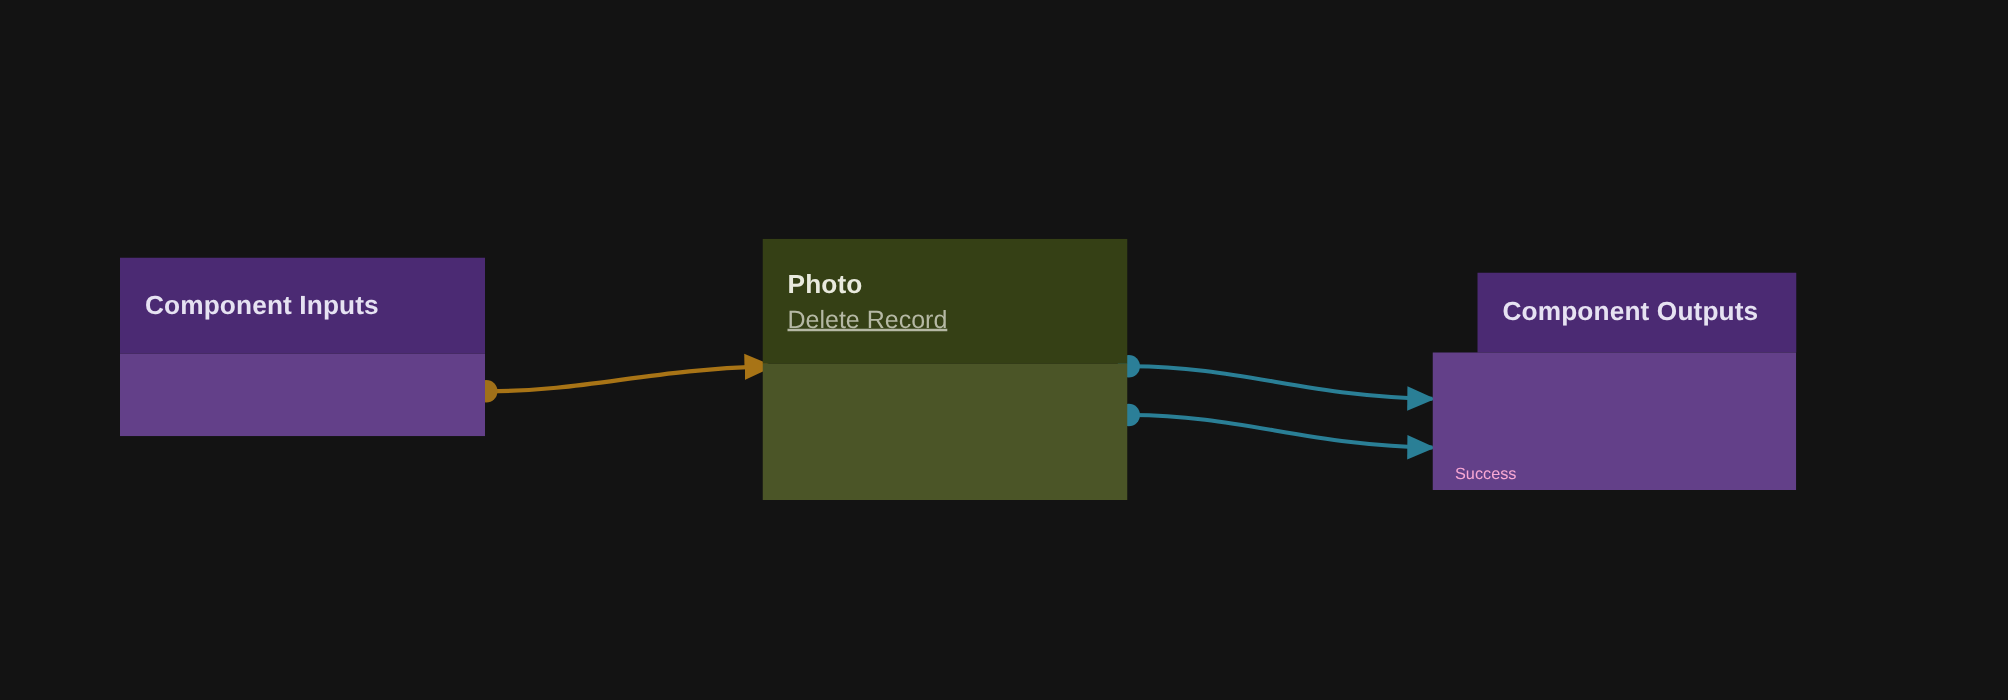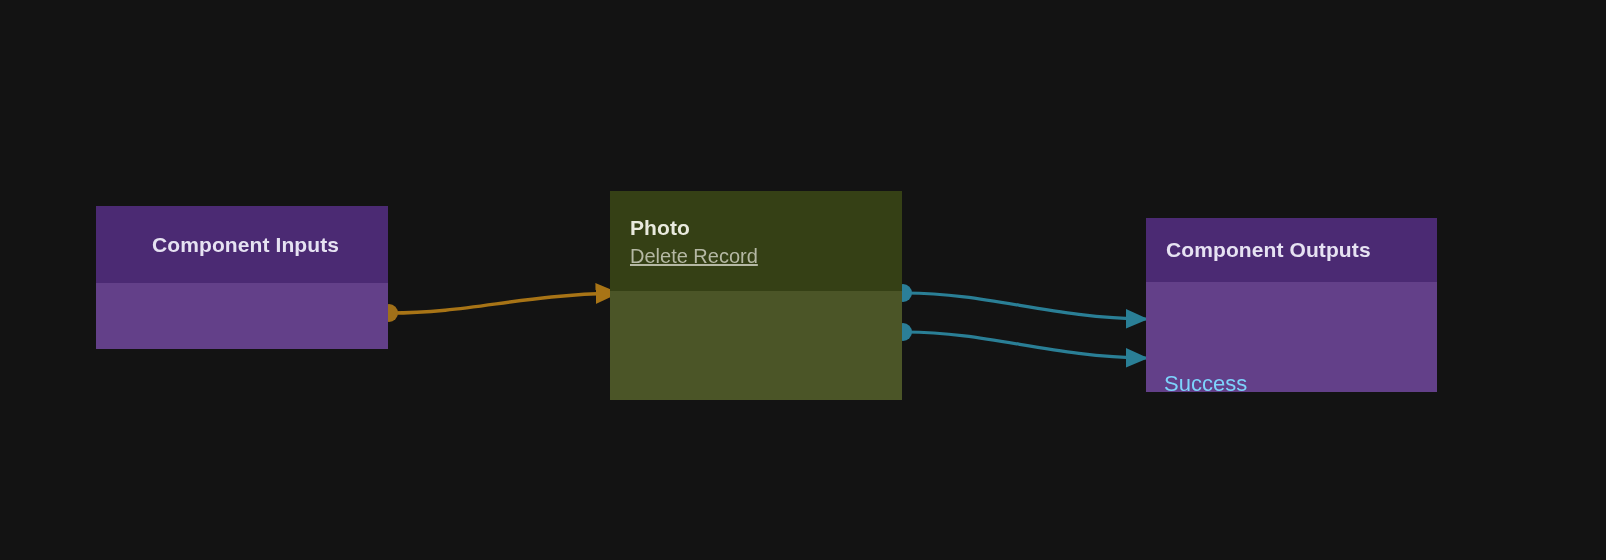--- a/index.html
+++ b/index.html
@@ -69,21 +69,20 @@
     height: 77px;
     background: #4b2a73;
     position: relative;
   }
   #node-component-inputs .node-header .node-title {
     position: absolute;
     left: 20px;
     top: 27px;
     font-size: 21px;
     color: #e6e2f2;
-    margin-left: 36px;
   }
   #node-component-inputs .node-body {
     height: 66px;
     background: #634089;
     position: relative;
   }
   
   #node-photo {
     left: 610px;
     top: 158px;
@@ -119,38 +118,39 @@
   #node-component-outputs {
     left: 1146px;
     top: 218px;
     width: 291px;
     height: 174px;
   }
   #node-component-outputs .node-header {
     height: 64px;
     background: #4b2a73;
     position: relative;
+    margin-left: 36px;
   }
   #node-component-outputs .node-header .node-title {
     position: absolute;
     left: 20px;
     top: 20px;
     font-size: 21px;
     color: #e6e2f2;
   }
   #node-component-outputs .node-body {
     height: 110px;
     background: #634089;
     position: relative;
   }
   #port-outputs-success {
     left: 18px;
     top: 89px;
-    font-size: 22px;
-    color: #7dd3fc;
+    font-size: 13px;
+    color: #f9a8d4;
   }
 </style>
 </head>
 <body>
 
 <div id="canvas">
 
   <svg id="edge-layer" width="1606" height="560" viewBox="0 0 1606 560">
     <defs>
       <marker id="arrow-bronze" viewBox="0 0 10 10" refX="9" refY="5" markerWidth="7" markerHeight="7" orient="auto-start-reverse">

